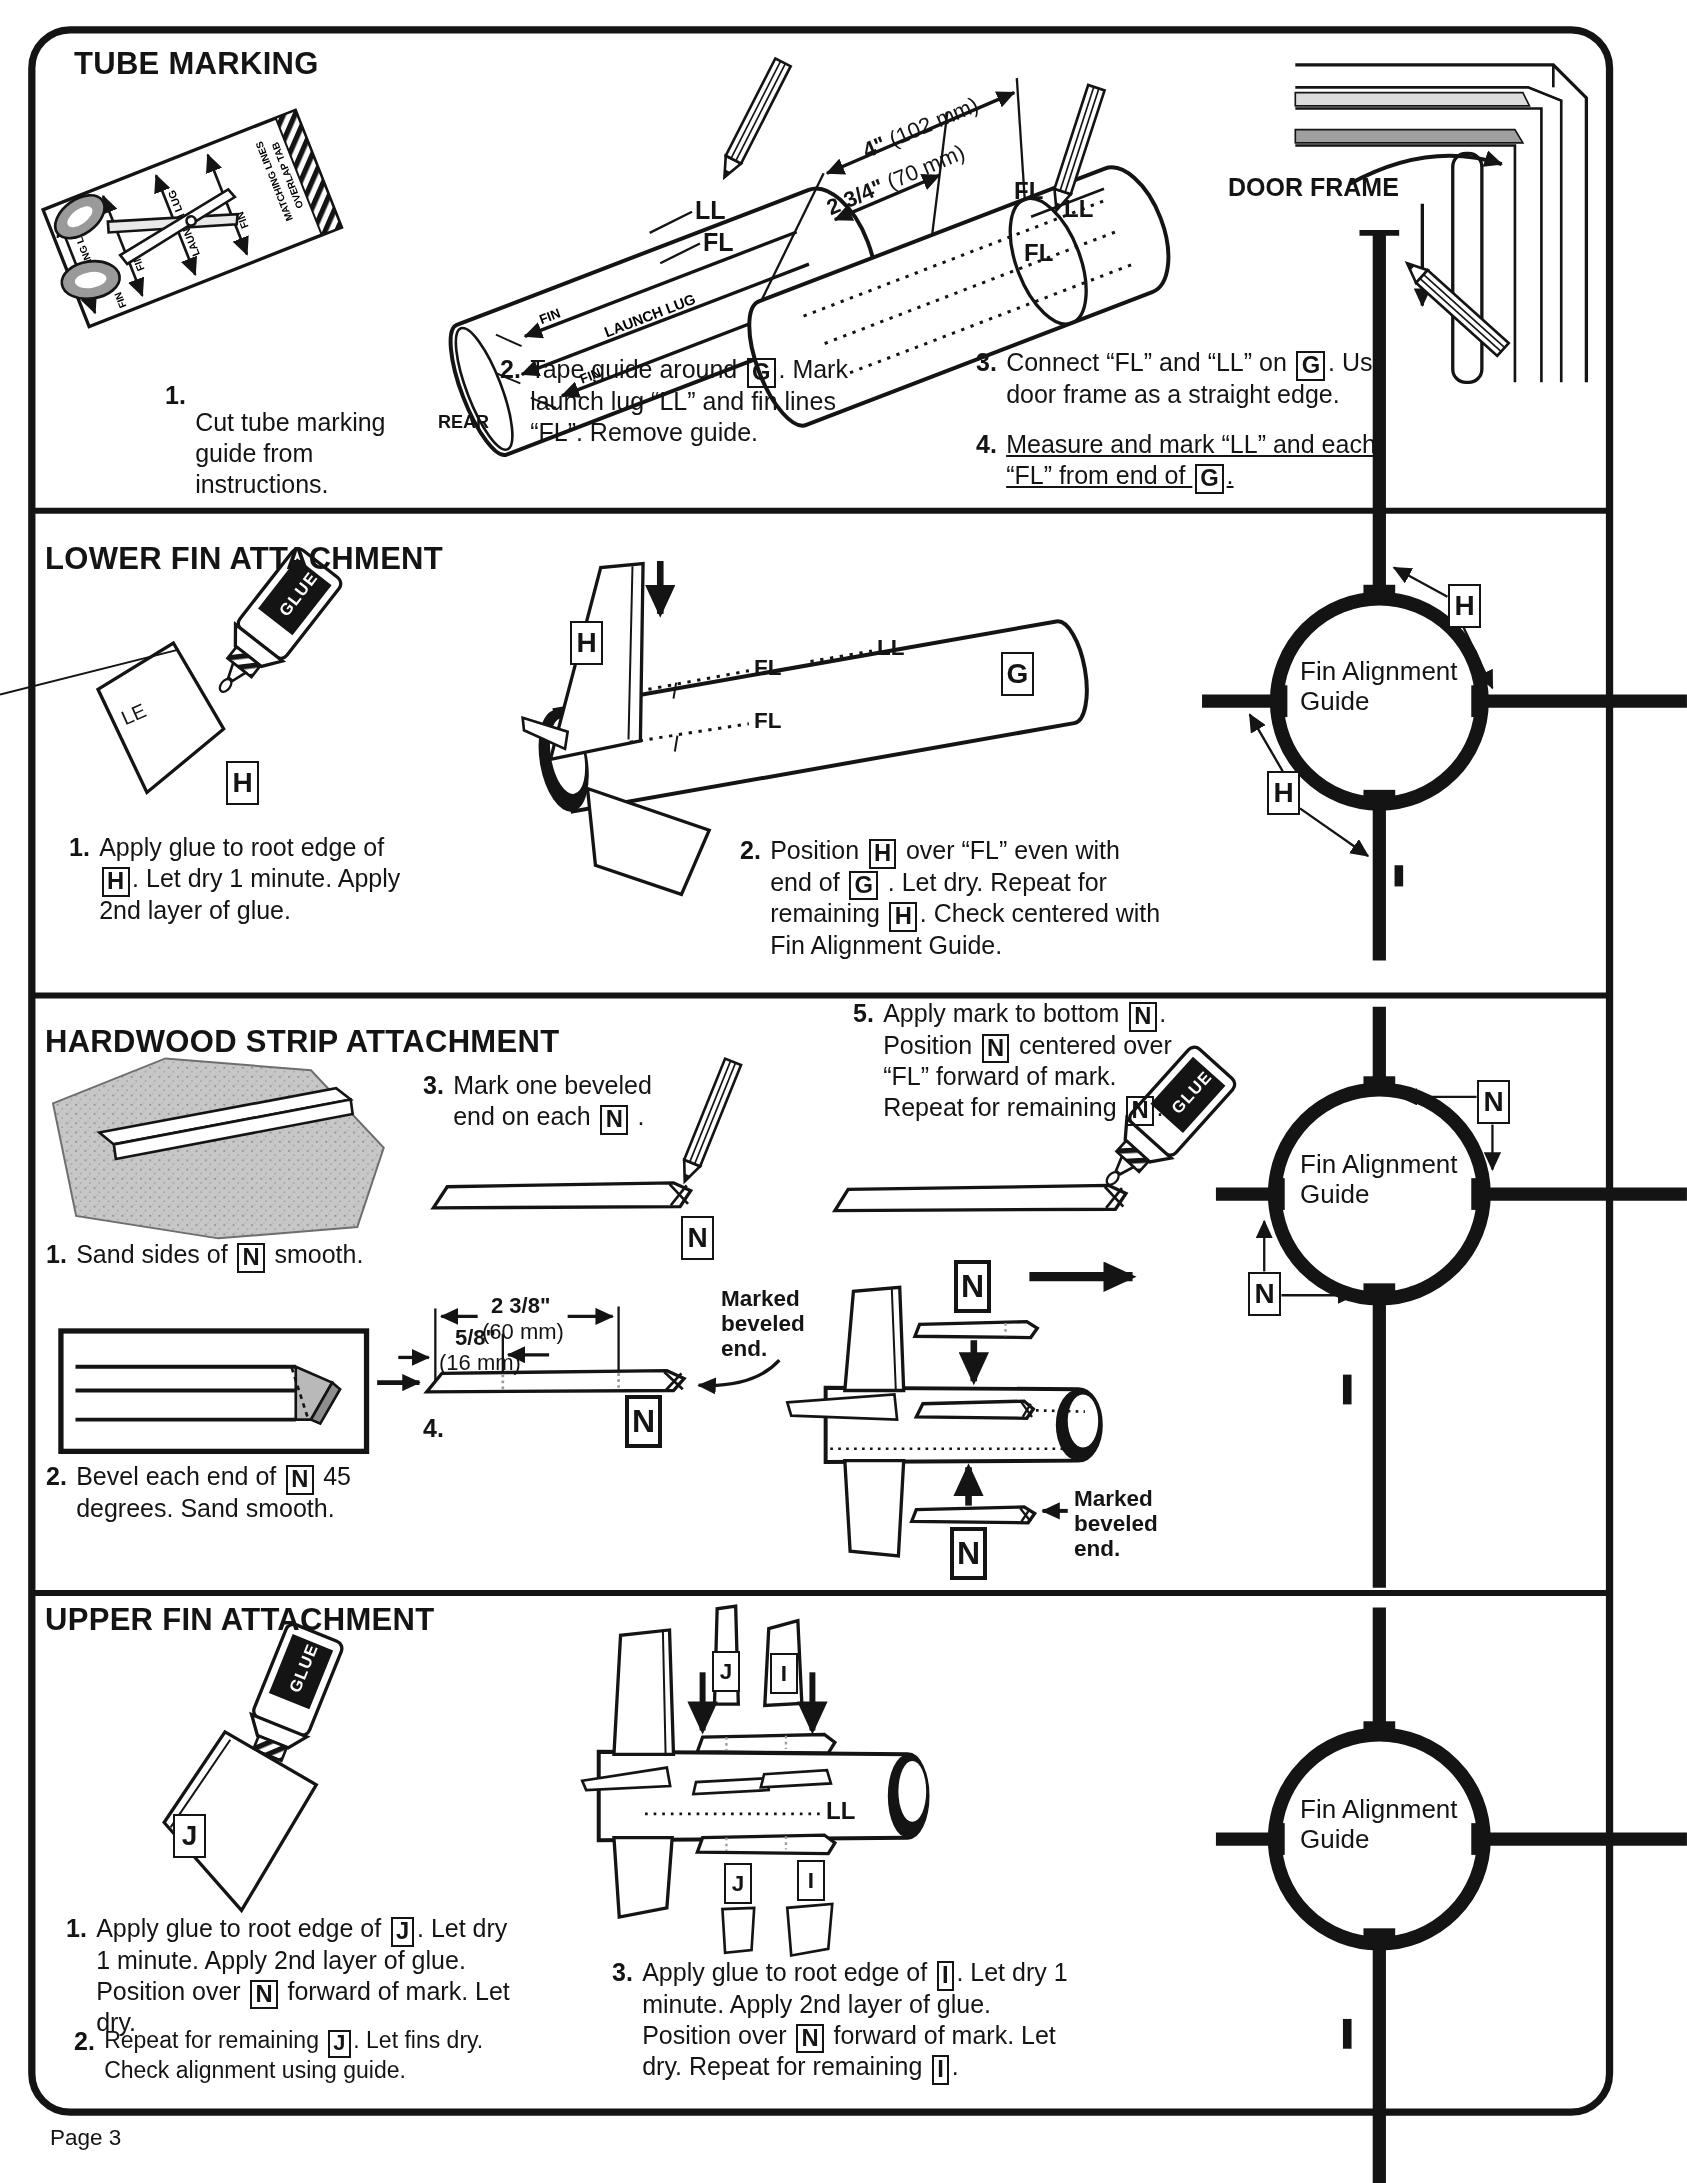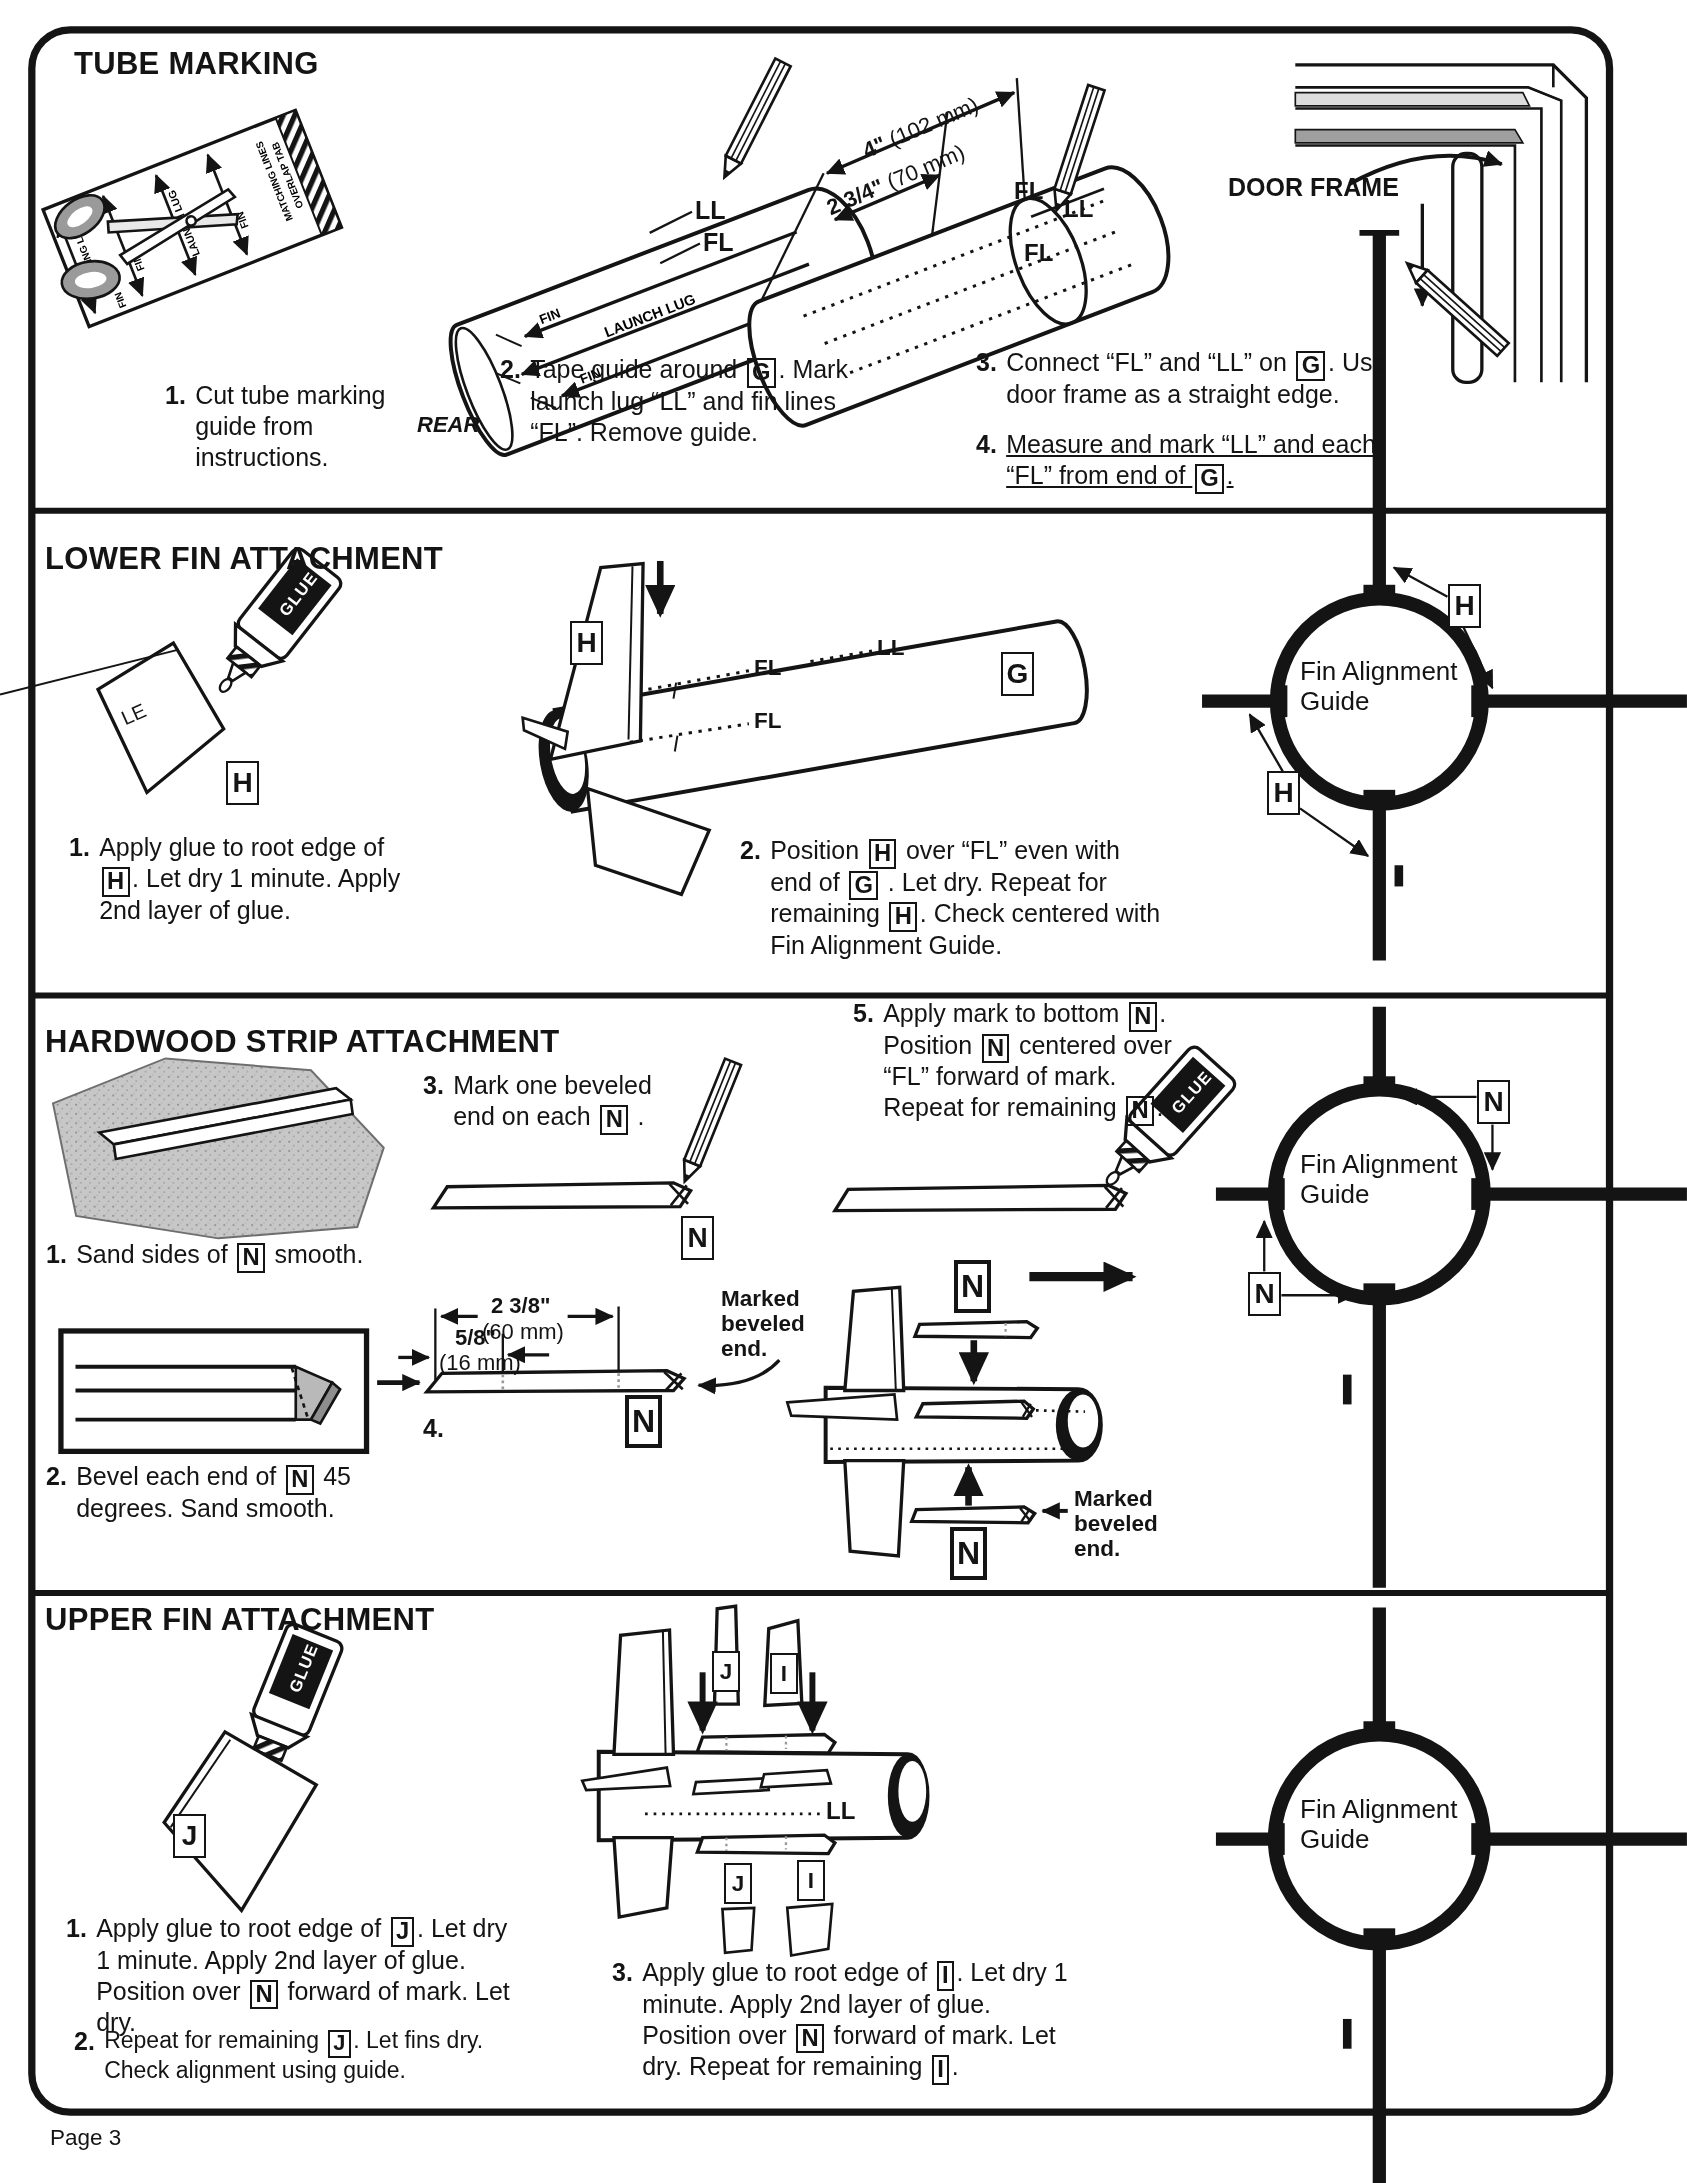--- a/index.html
+++ b/index.html
@@ -326,36 +326,36 @@
   </g>
 </svg>
 
 <div class="title" style="left:74px;top:46px;">TUBE MARKING</div>
 <div class="title" style="left:45px;top:541px;">LOWER FIN ATTACHMENT</div>
 <div class="title" style="left:45px;top:1024px;">HARDWOOD STRIP ATTACHMENT</div>
 <div class="title" style="left:45px;top:1602px;">UPPER FIN ATTACHMENT</div>
 
 <div class="step" style="left:165px;top:380px;">
   <span class="num">1.</span>
-  <div class="body" style="width:205px;"><span>Cut tube marking guide from instructions.</span></div>
+  <div class="body" style="width:205px;margin-top:27px;"><span>Cut tube marking guide from instructions.</span></div>
 </div>
 <div class="step" style="left:500px;top:354px;">
   <span class="num">2.</span>
   <div class="body" style="width:324px;"><span>Tape guide around </span><span class="lbox">G</span><span>. Mark launch lug “LL” and fin lines “FL”. Remove guide.</span></div>
 </div>
 <div class="step" style="left:976px;top:347px;">
   <span class="num">3.</span>
   <div class="body" style="width:410px;"><span>Connect “FL” and “LL” on </span><span class="lbox">G</span><span>. Use door frame as a straight edge.</span></div>
 </div>
 <div class="step" style="left:976px;top:429px;">
   <span class="num">4.</span>
   <div class="body" style="width:404px;text-decoration:underline;"><span>Measure and mark “LL” and each “FL” from end of </span><span class="lbox">G</span><span>.</span></div>
 </div>
 
-<div class="dlab" style="left:417px;top:412px;font-size:22px;font-style:italic;">REAR</div>
+<div class="dlab" style="left:438px;top:412px;font-size:18px;">REAR</div>
 <div class="dlab" style="left:695px;top:196px;font-size:25px;">LL</div>
 <div class="dlab" style="left:703px;top:228px;font-size:25px;">FL</div>
 <div class="rot" style="left:859px;top:140px;transform:rotate(-23deg);"><span class="in">4"</span>&nbsp;<span>(102 mm)</span></div>
 <div class="rot" style="left:823px;top:197px;transform:rotate(-23deg);"><span class="in">2 3/4"</span>&nbsp;<span>(70 mm)</span></div>
 <div class="dlab" style="left:1014px;top:177px;">FL</div>
 <div class="dlab" style="left:1064px;top:195px;">LL</div>
 <div class="dlab" style="left:1024px;top:239px;">FL</div>
 <div class="dlab" style="left:1228px;top:173px;font-size:25px;">DOOR FRAME</div>
 
 <div class="step" style="left:69px;top:832px;">

